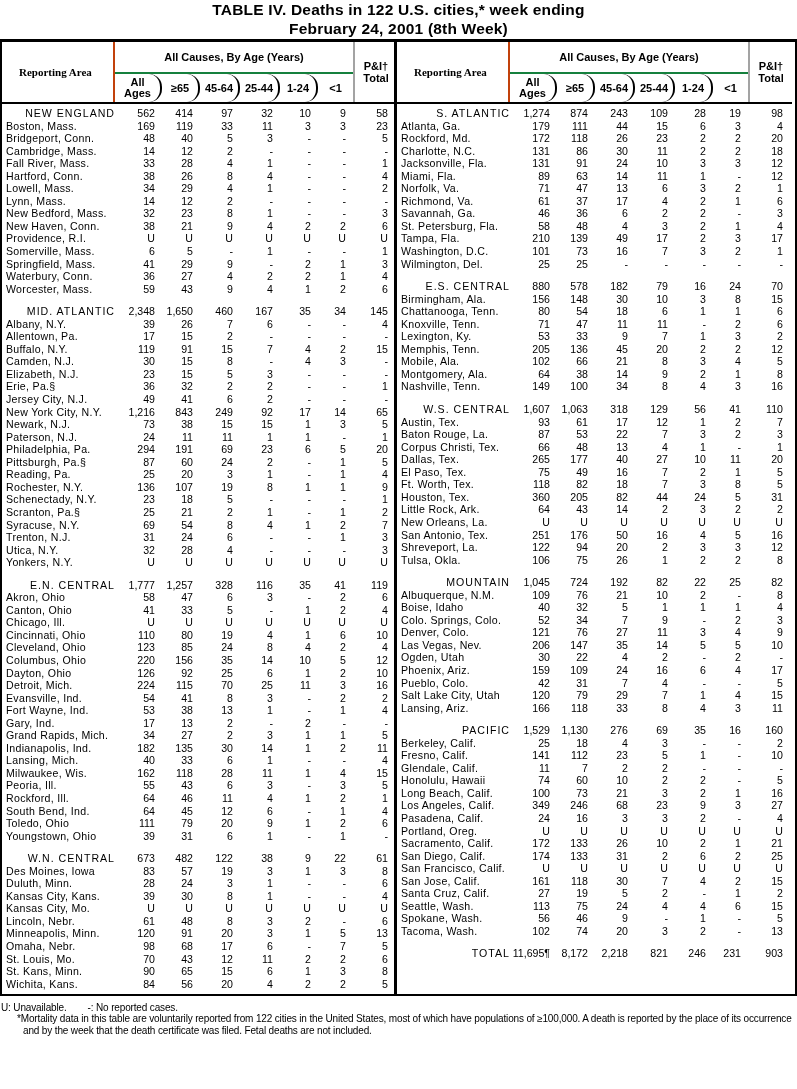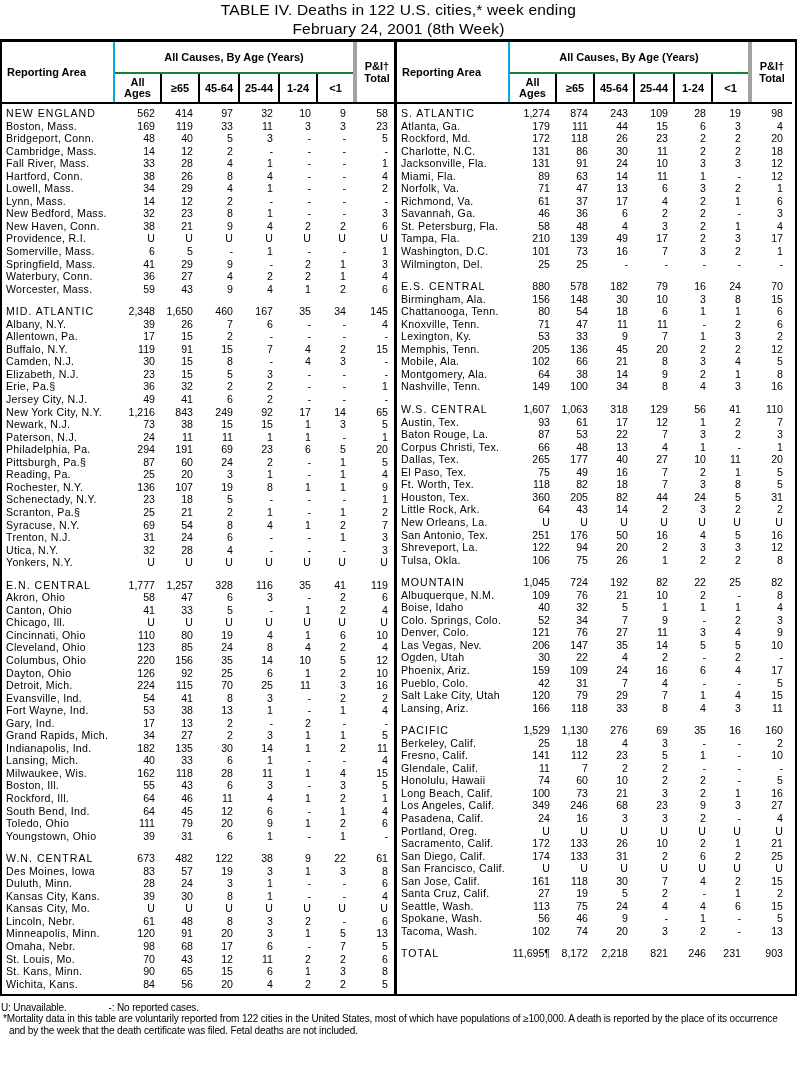--- a/index.html
+++ b/index.html
@@ -1,52 +1,52 @@
 <!DOCTYPE html>
 <html><head>
 <meta charset="utf-8">
 <style>
   html,body{margin:0;padding:0;background:#fff;}
   *{box-sizing:border-box;}
   .page{width:797px;height:1089px;background:#fff;color:#000;
         font-family:"Liberation Sans",sans-serif;overflow:hidden;position:relative;}
-  .title-wrap{height:39px;text-align:center;font-weight:normal;
+  .title-wrap{height:39px;text-align:center;font-weight:bold;
               font-size:15.5px;line-height:18.5px;letter-spacing:.2px;padding-top:1px;}
   .tbl{width:797px;border-top:3px solid #000;border-bottom:2px solid #000;
        border-left:2px solid #000;border-right:2px solid #000;display:flex;}
   .half{width:395px;}
   .half-l{border-right:3px solid #000;}
   
   .hdr{display:grid;grid-template-columns:113px 47px 38px 40px 40px 38px 35px 44px;
        grid-template-rows:32px 28px;border-bottom:2px solid #000;font-weight:bold;font-size:11px;}
-  .h-ra{grid-row:1/3;grid-column:1;border-right:2px solid #0ea5e9;display:flex;
-        align-items:center;padding-left:5px;}
+  .h-ra{grid-row:1/3;grid-column:1;border-right:2px solid #c2410c;display:flex;
+        align-items:center;padding-left:17px;font-family:Liberation Serif, serif;}
   .h-group{grid-row:1;grid-column:2/8;border-bottom:2px solid #15803d;display:flex;
            align-items:center;justify-content:center;}
   .h-col{grid-row:2;display:flex;align-items:center;justify-content:center;
-         text-align:center;white-space:pre-line;line-height:11px;border-right:2px solid #000;}
+         text-align:center;white-space:pre-line;line-height:11px;border-right:2px solid #000;border-radius:13px;}
   .h-col.last{border-right:none;}
   .hc0{grid-column:2}.hc1{grid-column:3}.hc2{grid-column:4}.hc3{grid-column:5}.hc4{grid-column:6}.hc5{grid-column:7}
-  .h-pi{grid-row:1/3;grid-column:8;border-left:4px solid #a3a3a3;display:flex;align-items:center;
+  .h-pi{grid-row:1/3;grid-column:8;border-left:2px solid #a3a3a3;display:flex;align-items:center;
         justify-content:center;text-align:center;white-space:pre-line;line-height:12px;}
   
   .bdy{height:890px;padding-top:3px;overflow:hidden;}
   .row{display:grid;grid-template-columns:113px 47px 38px 40px 40px 38px 35px 44px;
        height:12.55px;line-height:12.55px;font-size:10.6px;}
   .c{overflow:hidden;white-space:nowrap;}
   .c.name{padding-left:4px;letter-spacing:.3px;}
   .c.num{text-align:right;padding-right:7px;}
   .c.pi{padding-right:9px;}
-  .row.section .name,.row.total .name{letter-spacing:1px;}
+  .row.section .name,.row.total .name{letter-spacing:1px;text-align:right;}
   .spacer{height:10px;}
   
   .fns{padding:6px 2px 0 1px;font-size:10px;line-height:11.4px;letter-spacing:-.15px;}
   .fn-line span{display:inline-block;}
-  .fn-line .gap{margin-left:42px;}
-  .fn{padding-left:8px;text-indent:-6px;}
+  .fn-line .gap{margin-left:21px;}
+  .fn{padding-left:14px;text-indent:-6px;margin-left:8px;}
 </style>
 </head>
 <body>
 
 <div class="page">
 
   <div class="title-wrap">
     <div>TABLE IV. Deaths in 122 U.S. cities,* week ending</div>
     <div>February 24, 2001 (8th Week)</div>
   </div>
@@ -584,21 +584,21 @@
             <div class="c name">Milwaukee, Wis.</div>
             <div class="c num">162</div>
             <div class="c num">118</div>
             <div class="c num">28</div>
             <div class="c num">11</div>
             <div class="c num">1</div>
             <div class="c num">4</div>
             <div class="c num pi">15</div>
           </div>
           <div class="row">
-            <div class="c name">Boston, Ill.</div>
+            <div class="c name">Peoria, Ill.</div>
             <div class="c num">55</div>
             <div class="c num">43</div>
             <div class="c num">6</div>
             <div class="c num">3</div>
             <div class="c num">-</div>
             <div class="c num">3</div>
             <div class="c num pi">5</div>
           </div>
           <div class="row">
             <div class="c name">Rockford, Ill.</div>

